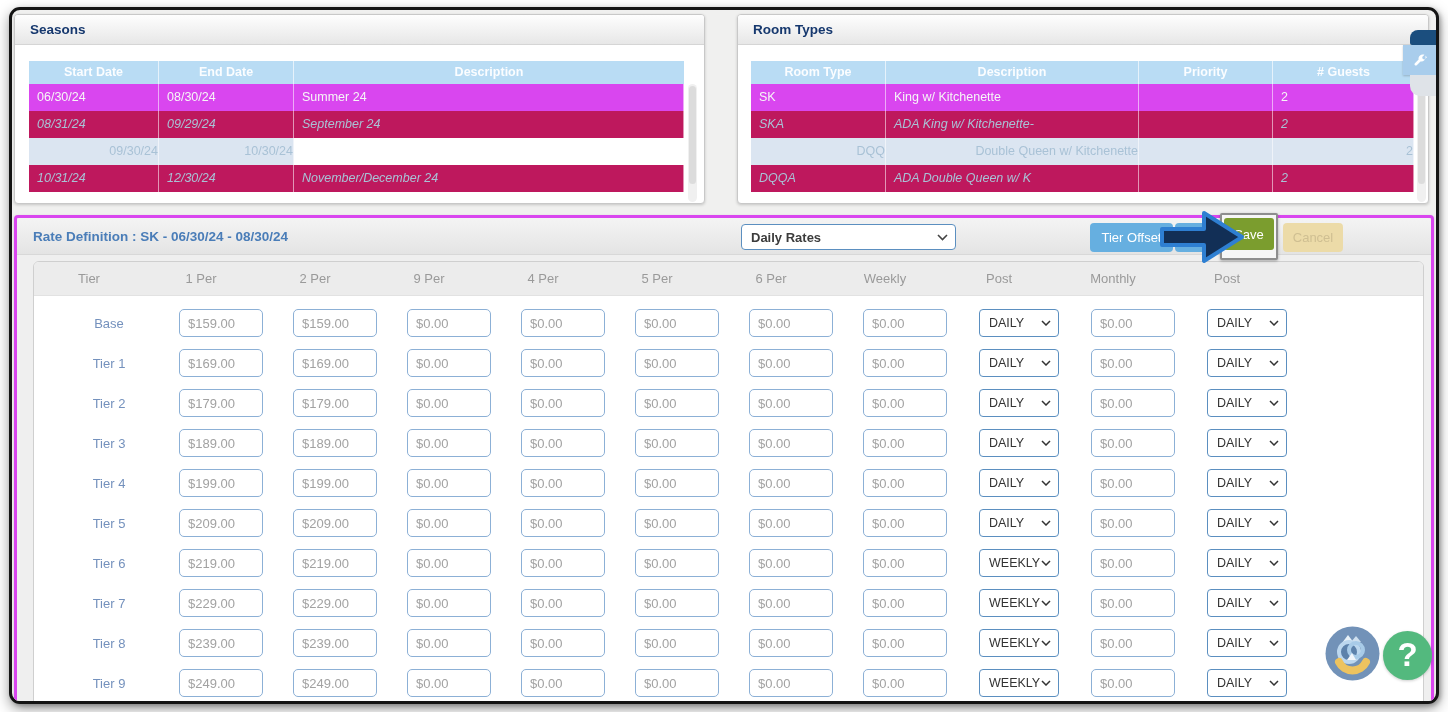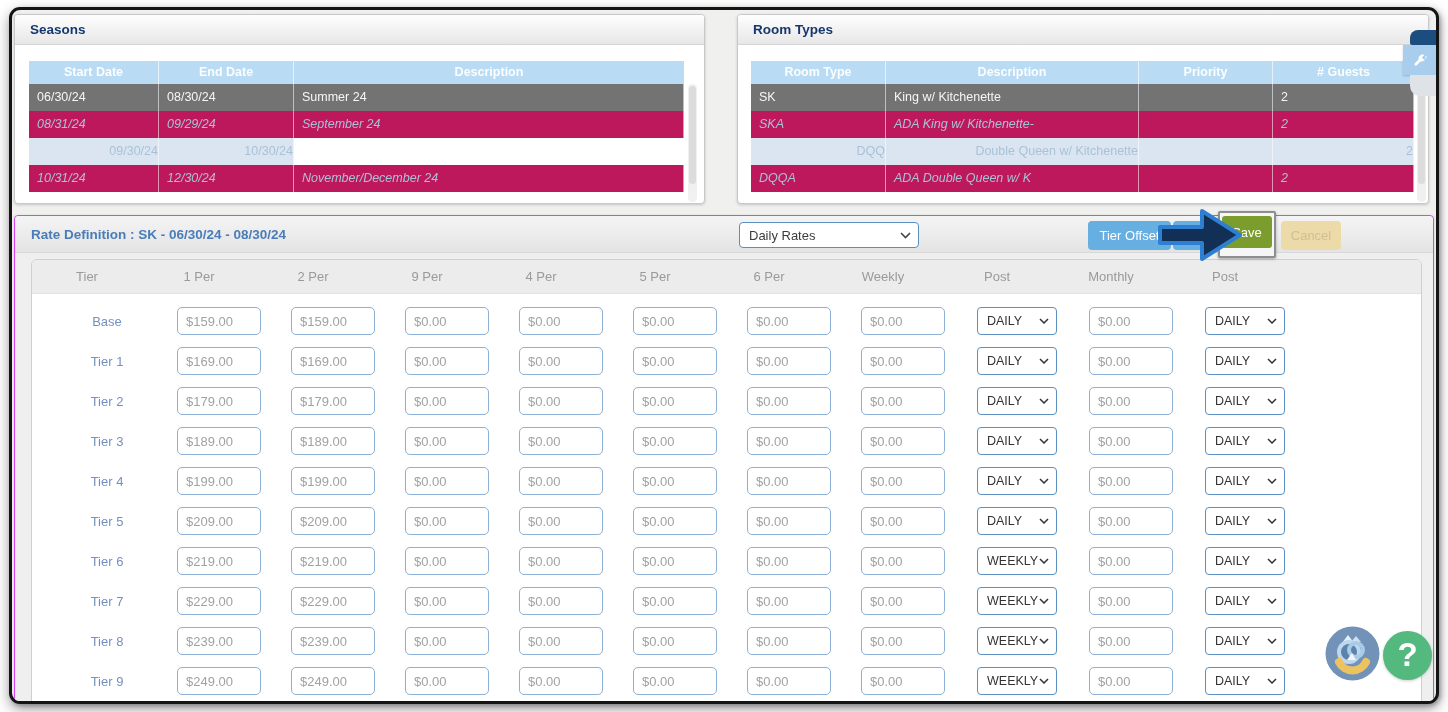--- a/index.html
+++ b/index.html
@@ -16,37 +16,37 @@
   #roomtypes-panel { left:725px; top:4px; width:692px; height:190px; }
   .dtable { position:absolute; top:46px; font-size:12.5px; }
   .dgrid { display:grid; }
   .seasons-cols { grid-template-columns:130px 135px 390px; }
   .rt-cols { grid-template-columns:135px 253px 134px 141px; }
   .hcell { background:#b9dcf4; color:#fbfdff; font-weight:bold; text-align:center; height:23px;
            line-height:23px; border-right:1px solid #e6f2fb; overflow:hidden; }
   .hcell:last-child { border-right:none; }
   .bcell { height:27px; line-height:27px; padding-left:8px; border-right:1px solid rgba(255,255,255,.55);
            white-space:nowrap; overflow:hidden; }
-  .row-selected .bcell { background:#737373; color:#f6f6f6; }
+  .row-selected .bcell { background:#d946ef; color:#f6f6f6; }
   .row-gray .bcell { background:#be185d; color:#a9c2d6;font-style:italic; }
   .row-blue .bcell { background:#dbe5f1; color:#a9c2d6;text-align:right; }
   .vscroll { position:absolute; width:9px; border-radius:5px; background:#f0f0f0; }
   .vthumb { position:absolute; left:1px; width:7px; border-radius:4px; background:#dcdcdc; }
   
   #ratedef-panel { position:absolute; left:2px; top:205px; width:1420px; height:492px;
-                   border:1px solid #d946ef; border-radius:4px 4px 0 0; background:#efefef;
+                   border:3px solid #d946ef; border-radius:4px 4px 0 0; background:#efefef;
                    box-shadow:0 1px 3px rgba(0,0,0,.18); }
   #ratedef-bar { position:relative; height:37px; background:linear-gradient(#f4f4f4,#e4e4e4);
                  border-bottom:1px solid #d8d8d8; border-radius:4px 4px 0 0; }
   #ratedef-title { position:absolute; left:16px; top:0; line-height:37px; font-size:13.5px;
                    font-weight:bold; color:#4a7db8; }
   .fakeselect { display:flex; align-items:center; justify-content:space-between; background:#fff;
                 border:1px solid #5b8fc0; border-radius:4px; color:#3c3c3c; font-size:13px;
                 padding:0 7px 0 9px; cursor:default; }
-  #ratetype-select { position:absolute; left:724px; top:6px; width:180px; height:26px; }
+  #ratetype-select { position:absolute; left:724px; top:6px; width:215px; height:26px;font-weight:bold; }
   .btn { position:absolute; top:5px; height:29px; border:none; border-radius:4px; font-size:13px;
          color:#fff; font-family:"Liberation Sans",sans-serif; cursor:pointer; }
   #tieroffset-btn { left:1073px; width:83px; background:#66afe0; }
   #copy-btn { left:1158px; width:60px; background:#66afe0; }
   #save-callout { position:absolute; left:1203px; top:-5px; width:58px; height:47px; background:#f6f6f6;
                   border:2px solid #8e8e8e; border-radius:2px; box-shadow:0 1px 3px rgba(0,0,0,.3);
                   z-index:10; }
   #save-btn { position:static; display:block; margin:3px auto 0; width:50px; height:32px;
               background:#7b9d2e; border-radius:3px; }
   #cancel-btn { left:1266px; width:60px; background:#ecdba8; color:#cfbf92; }

